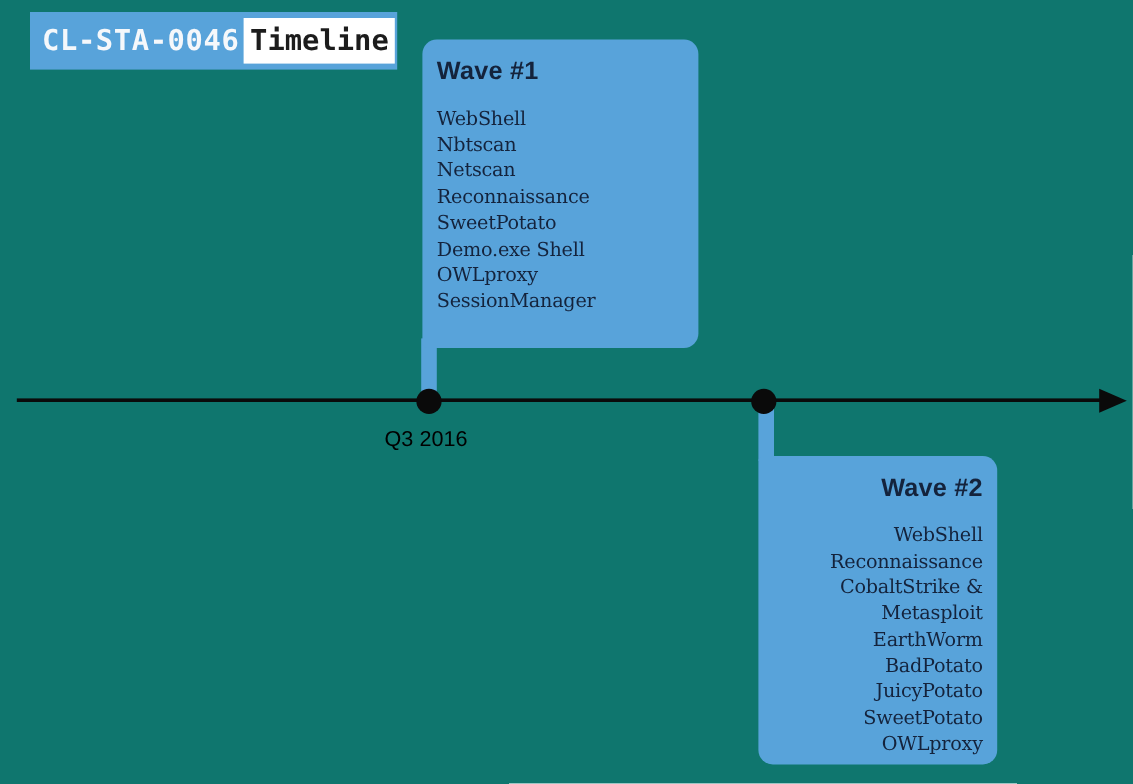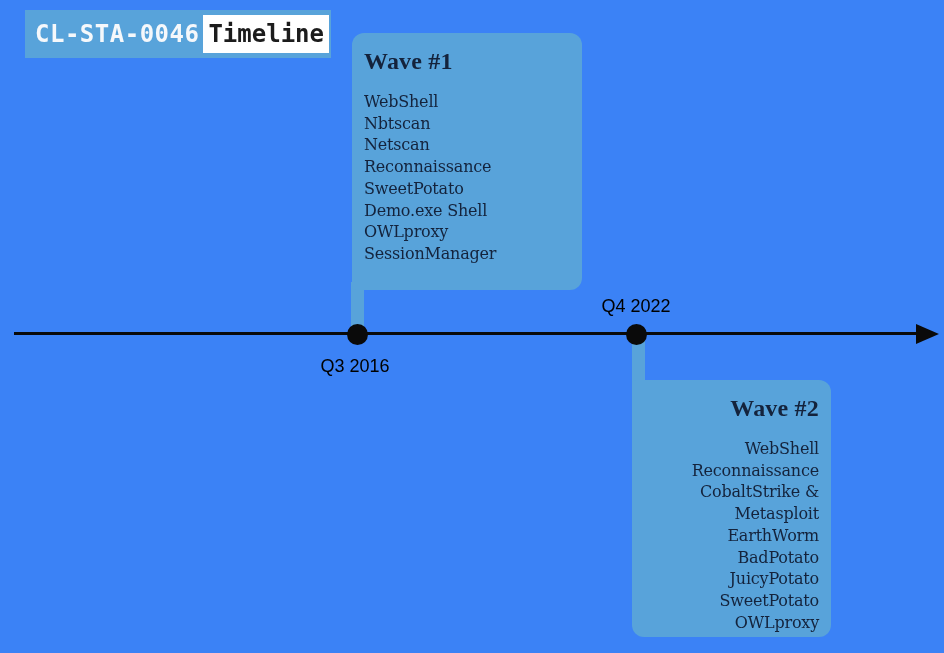--- a/index.html
+++ b/index.html
@@ -4,21 +4,21 @@
 <style>
   html, body {
     margin: 0;
     padding: 0;
     background: #ffffff;
   }
   #canvas {
     position: relative;
     width: 944px;
     height: 653px;
-    background: #3b82f6;
+    background: #0f766e;
     overflow: hidden;
     font-family: "DejaVu Sans", sans-serif;
   }
 
   
   .header-badge {
     position: absolute;
     left: 25px;
     top: 10px;
     width: 306px;
@@ -123,23 +123,23 @@
   }
   .wave-box-2 {
     left: 632px;
     top: 380px;
     width: 199px;
     height: 257px;
     border-top-left-radius: 4px;
     text-align: right;
   }
   .wave-title {
-    font-family: Liberation Serif, serif;
+    font-family: Liberation Sans, sans-serif;
     font-weight: bold;
-    font-size: 24px;
+    font-size: 21px;
     color: var(--navy, #14233c);
     margin-bottom: 16px;
     letter-spacing: 0.2px;
   }
   .wave-items {
     font-family: "DejaVu Serif", "Liberation Serif", serif;
     font-size: 16px;
     line-height: 21.7px;
     color: var(--navy, #14233c);
     letter-spacing: -0.2px;
@@ -188,15 +188,14 @@
       </div>
   </div>
 
   <div class="axis-line"></div>
   <div class="axis-arrowhead"></div>
 
   <div class="event-dot dot-q3"></div>
   <div class="event-dot dot-q4"></div>
 
   <div class="event-label label-q3">Q3 2016</div>
-  <div class="event-label label-q4">Q4 2022</div>
 
 </div>
 
 </body></html>

